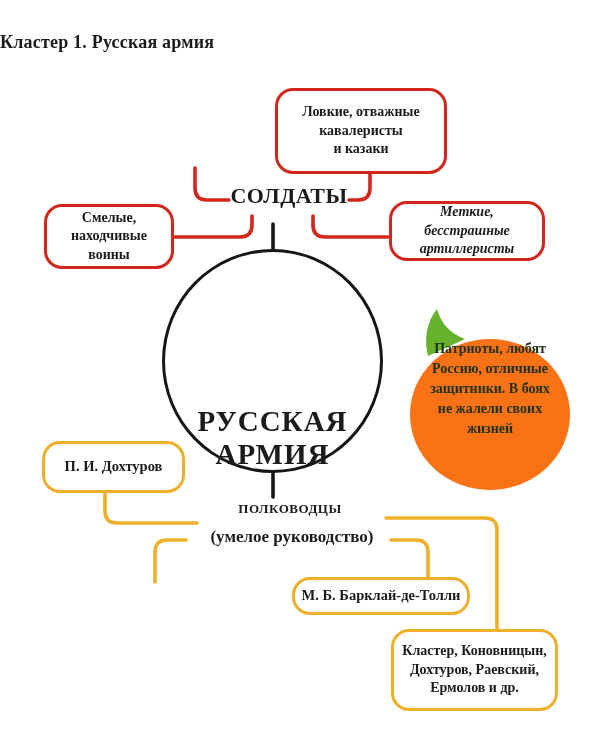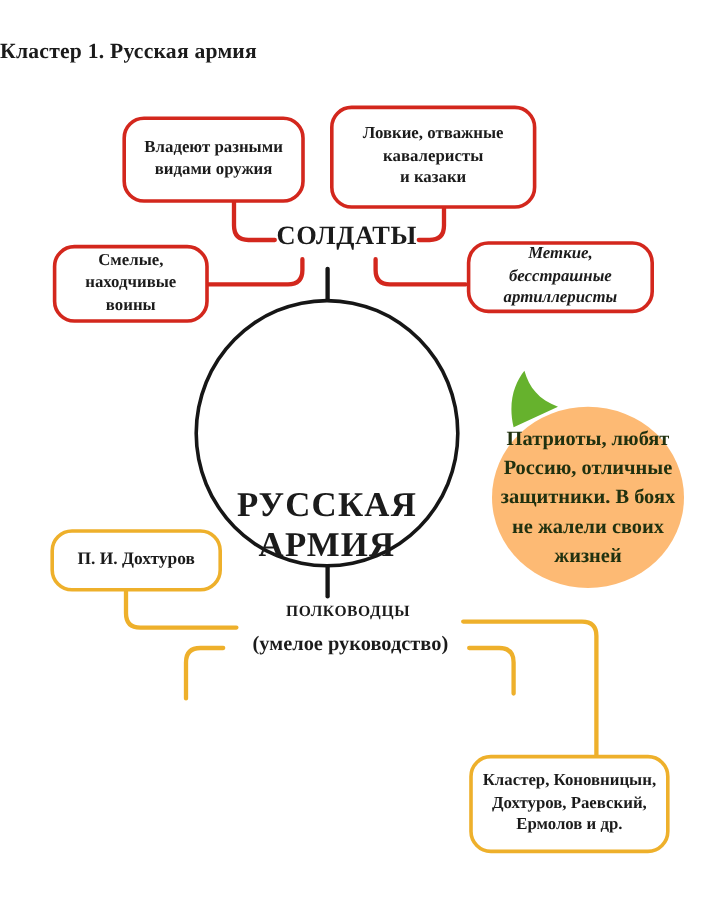--- a/index.html
+++ b/index.html
@@ -27,23 +27,23 @@
   .commanders-subheading { left:167px; top:527px; width:250px; font-size:17px; }
   .central-circle {
     position:absolute; left:162px; top:249px; width:221px; height:224px;
     border:3.5px solid #161616; border-radius:50%; background:#ffffff;
     box-sizing:border-box; display:flex; align-items:flex-end; justify-content:center;
     text-align:center; font-size:29px; line-height:1.12; letter-spacing:1px;
     white-space:pre-line;
   }
   .speech-bubble {
     position:absolute; left:410px; top:339px; width:160px; height:151px;
-    background:#fdba74; border-radius:50%;
-    display:flex; align-items:center; justify-content:center;
-    text-align:center; font-size:17px; line-height:1.42; color:#20310f;
+    background:#f97316; border-radius:50%;
+    display:flex; align-items:flex-start; justify-content:center;
+    text-align:center; font-size:14px; line-height:1.42; color:#20310f;
     white-space:pre-line;
   }
 </style>
 </head>
 <body>
 
 <div class="canvas">
 
   <svg class="links" viewBox="0 0 600 750">
 
@@ -65,24 +65,20 @@
       <path d="M 391 540 L 416 540 Q 428 540 428 552 L 428 578"></path>
       <path d="M 155 582 L 155 552 Q 155 540 167 540 L 186 540"></path>
     </g>
 
     <path d="M 437 309 C 441 323 449 333 465 339 L 428 356 C 423 335 429 319 437 309 Z" fill="#66b22d" stroke="none"></path>
   </svg>
 
   <div class="page-title">Кластер 1. Русская армия</div>
 
   <div class="heading soldiers-heading">СОЛДАТЫ</div>
-  <div class="box" style="left:102px; top:97px; width:152px; height:72px;">
-    <span>Владеют разными
-видами оружия</span>
-  </div>
   <div class="box" style="left:275px; top:88px; width:172px; height:86px;">
     <span>Ловкие, отважные
 кавалеристы
 и казаки</span>
   </div>
   <div class="box" style="left:44px; top:204px; width:130px; height:65px;">
     <span>Смелые,
 находчивые
 воины</span>
   </div>
@@ -103,19 +99,22 @@
 защитники. В боях
 не жалели своих
 жизней</span>
   </div>
 
   <div class="heading commanders-heading">ПОЛКОВОДЦЫ</div>
   <div class="heading commanders-subheading">(умелое руководство)</div>
   <div class="box yellow" style="left:42px; top:441px; width:143px; height:52px; font-size:14.5px;">
     <span>П. И. Дохтуров</span>
   </div>
+  <div class="box yellow" style="left:292px; top:577px; width:178px; height:38px; font-size:14.5px;">
+    <span>М. Б. Барклай-де-Толли</span>
+  </div>
   <div class="box yellow" style="left:391px; top:629px; width:167px; height:82px;">
     <span>Кластер, Коновницын,
 Дохтуров, Раевский,
 Ермолов и др.</span>
   </div>
 
 </div>
 
 </body></html>

